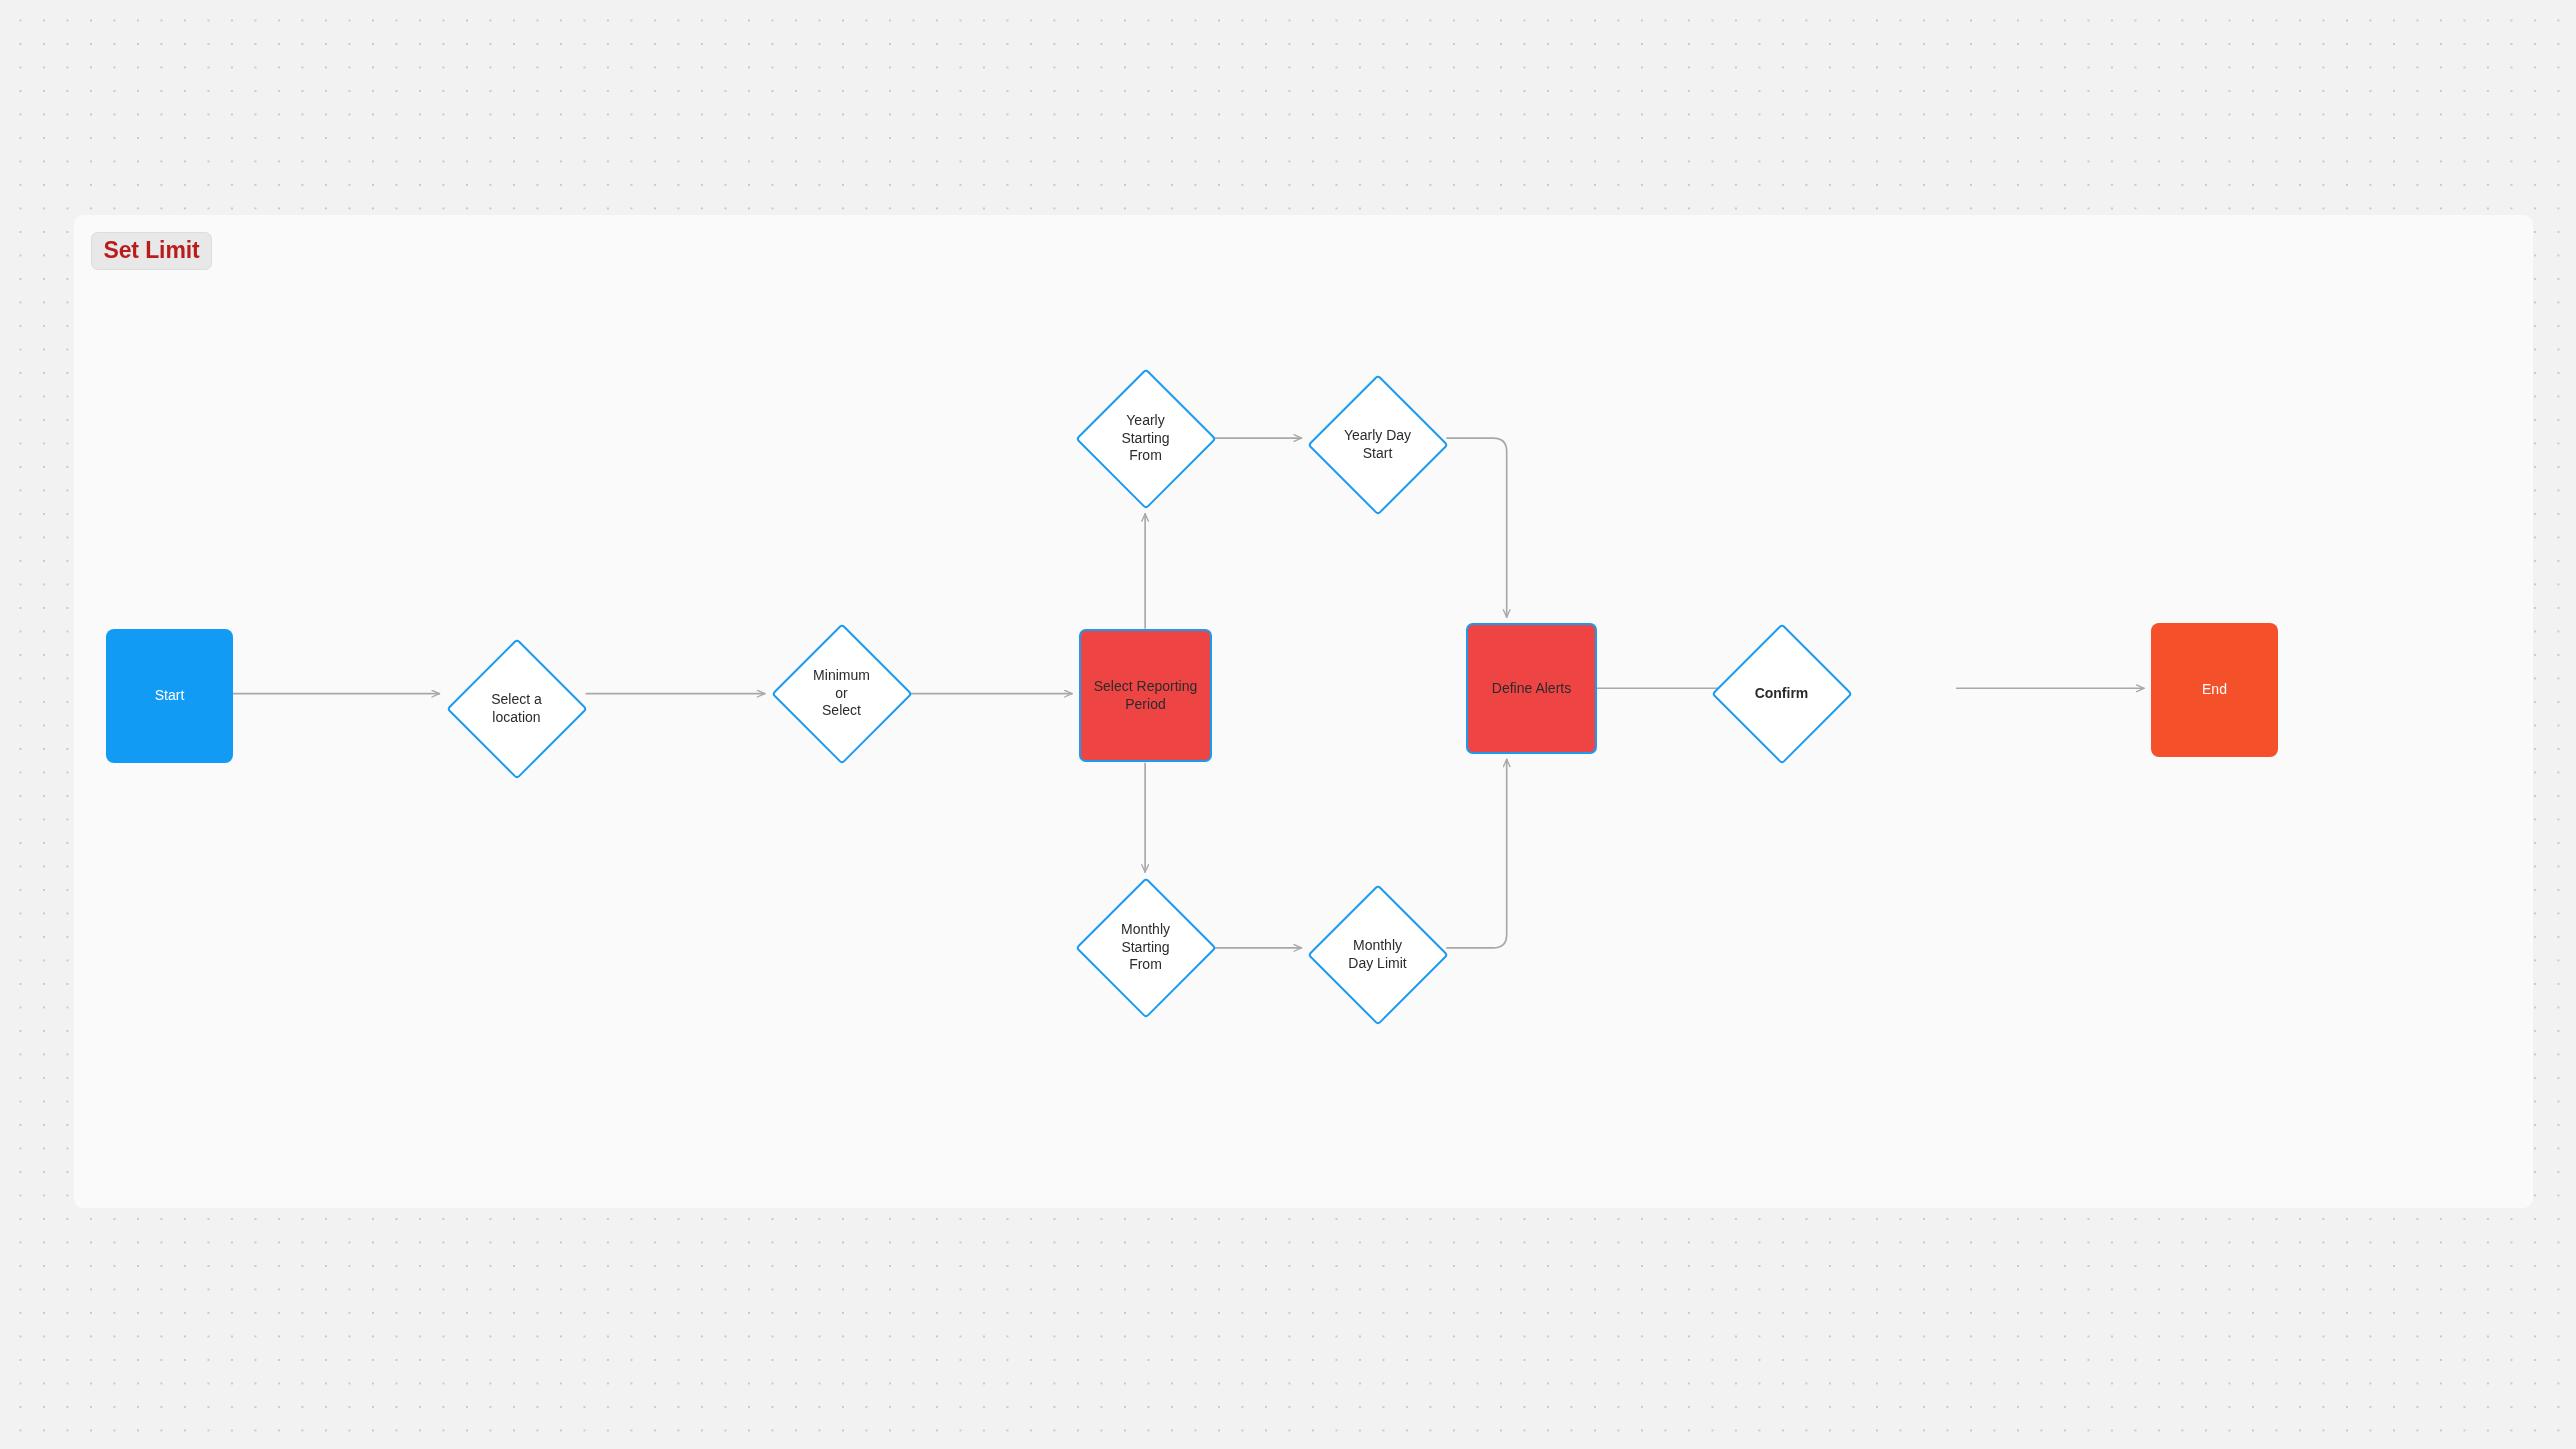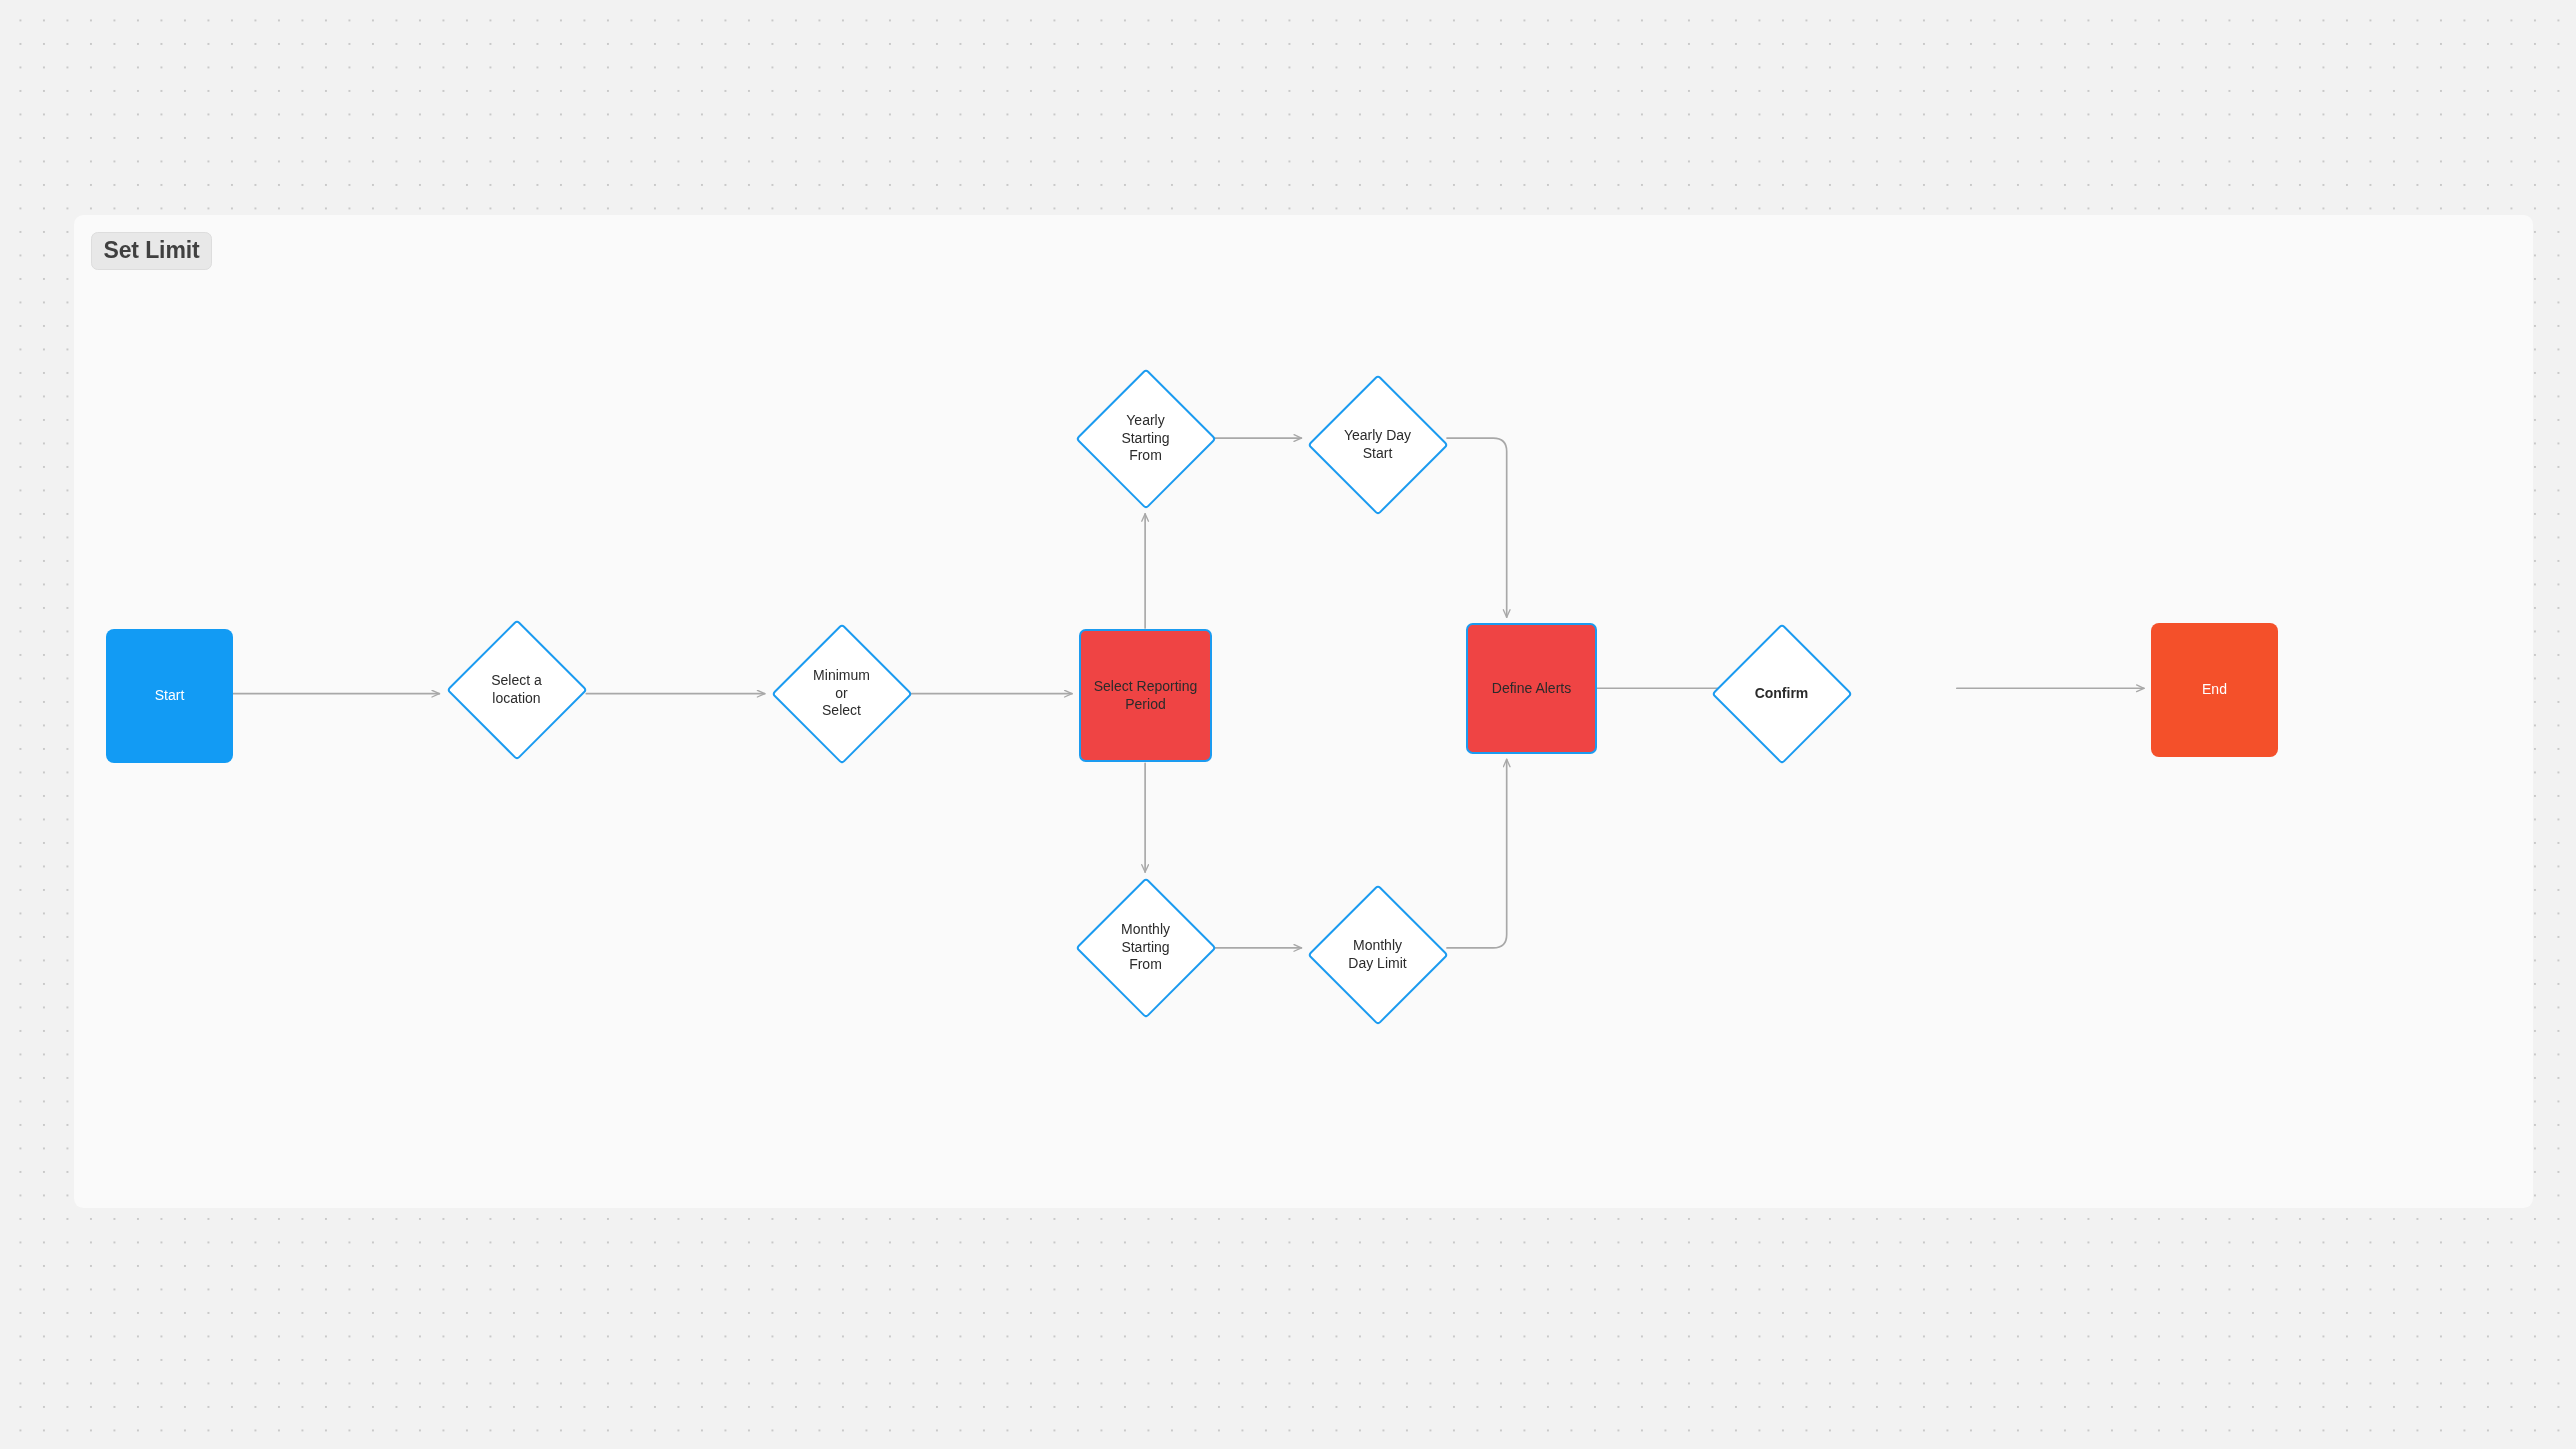--- a/index.html
+++ b/index.html
@@ -32,21 +32,21 @@
   #diagram-title-badge {
     position: absolute;
     left: 17px;
     top: 17px;
     background: #e8e8e8;
     border: 0.7px solid #dddddd;
     border-radius: 6.7px;
     padding: 6px 11.4px 7.4px 11.4px;
     font-size: 23px;
     font-weight: bold;
-    color: #404040;
+    color: #b91c1c;
     letter-spacing: -0.1px;
     line-height: 1;
     white-space: nowrap;
   }
   #flow-svg {
     position: absolute;
     left: 0;
     top: 0;
     width: 2576px;
     height: 1449px;
@@ -131,21 +131,21 @@
         <path d="M 2157,1413 L 2226,1413 Q 2246,1413 2246,1393 L 2246,1132" fill="none" stroke="#a8a8a8" stroke-width="2.5" stroke-linecap="round" marker-end="url(#ah-up)"></path>
         <path d="M 2344,1026 L 2698,1026" fill="none" stroke="#a8a8a8" stroke-width="2.5" stroke-linecap="round" marker-end="url(#ah-right)"></path>
         <path d="M 2917,1026 L 3196,1026" fill="none" stroke="#a8a8a8" stroke-width="2.5" stroke-linecap="round" marker-end="url(#ah-right)"></path>
       </g>
   </svg>
 
   <div id="nodes-layer">
       <div class="flow-node node-terminator" style="left: 106px; top: 629px; width: 127px; height: 134px; background: rgb(18, 155, 244);">
         <span class="node-label">Start</span>
       </div>
-      <div class="flow-node node-decision" style="left: 446px; top: 619px; width: 141px; height: 141px; justify-content: center;">
+      <div class="flow-node node-decision" style="left: 446px; top: 638px; width: 141px; height: 141px; justify-content: center;">
         <div class="diamond-shape"></div>
         <span class="node-label">Select a
 location</span>
       </div>
       <div class="flow-node node-decision" style="left: 771px; top: 623px; width: 141px; height: 141px;">
         <div class="diamond-shape"></div>
         <span class="node-label">Minimum
 or
 Select</span>
       </div>

